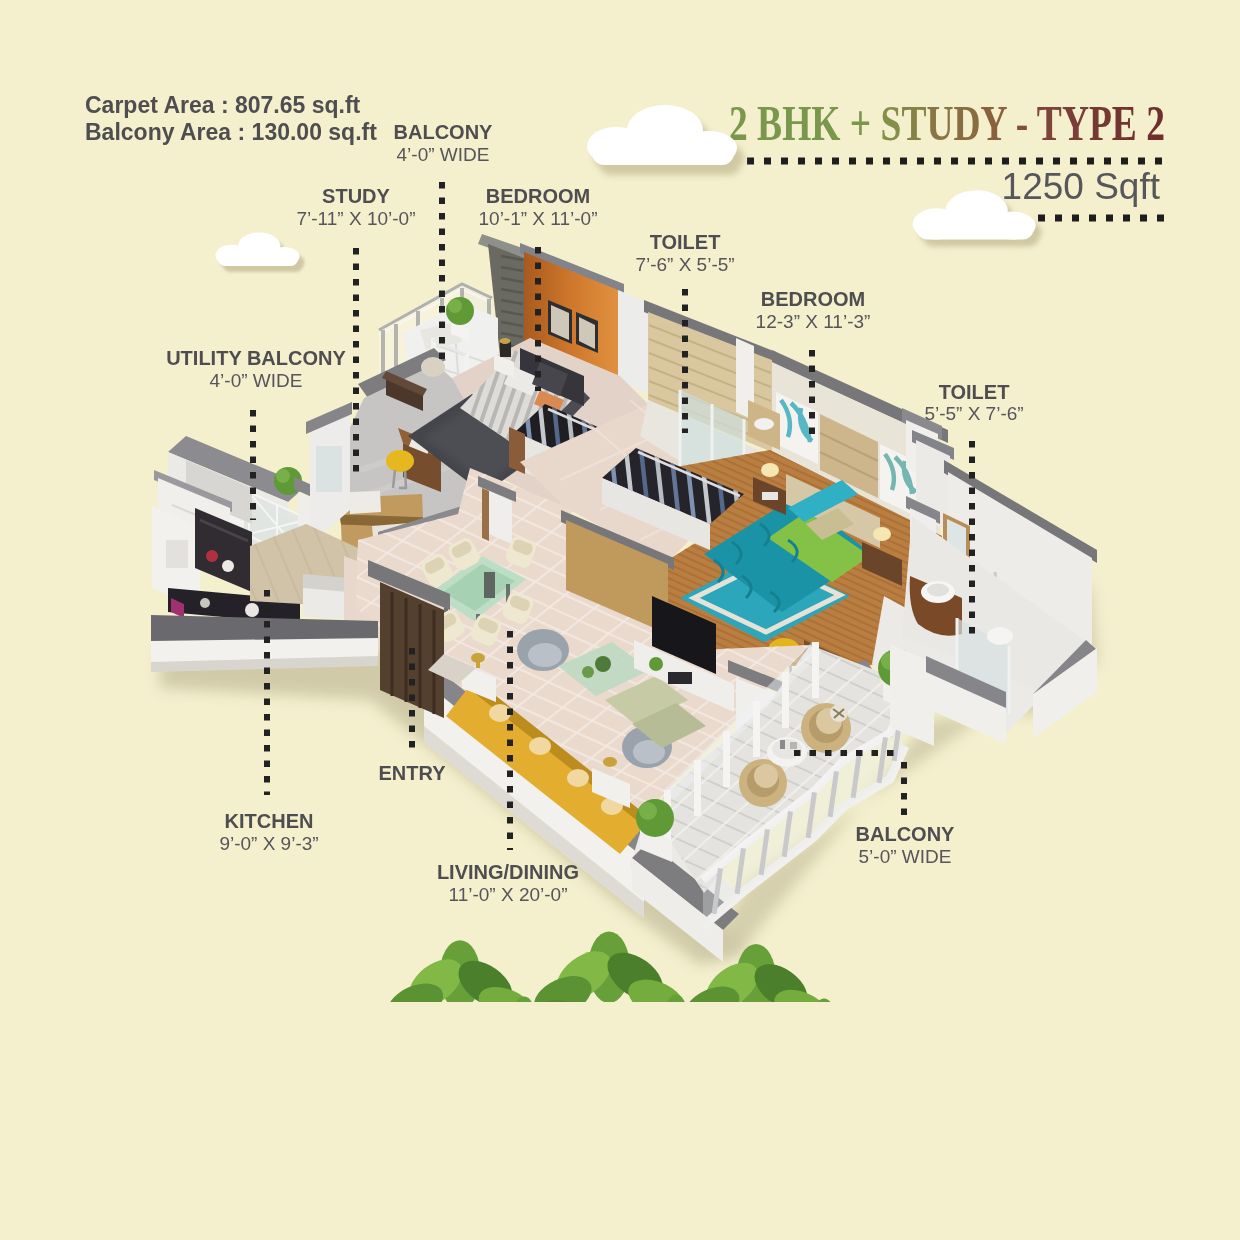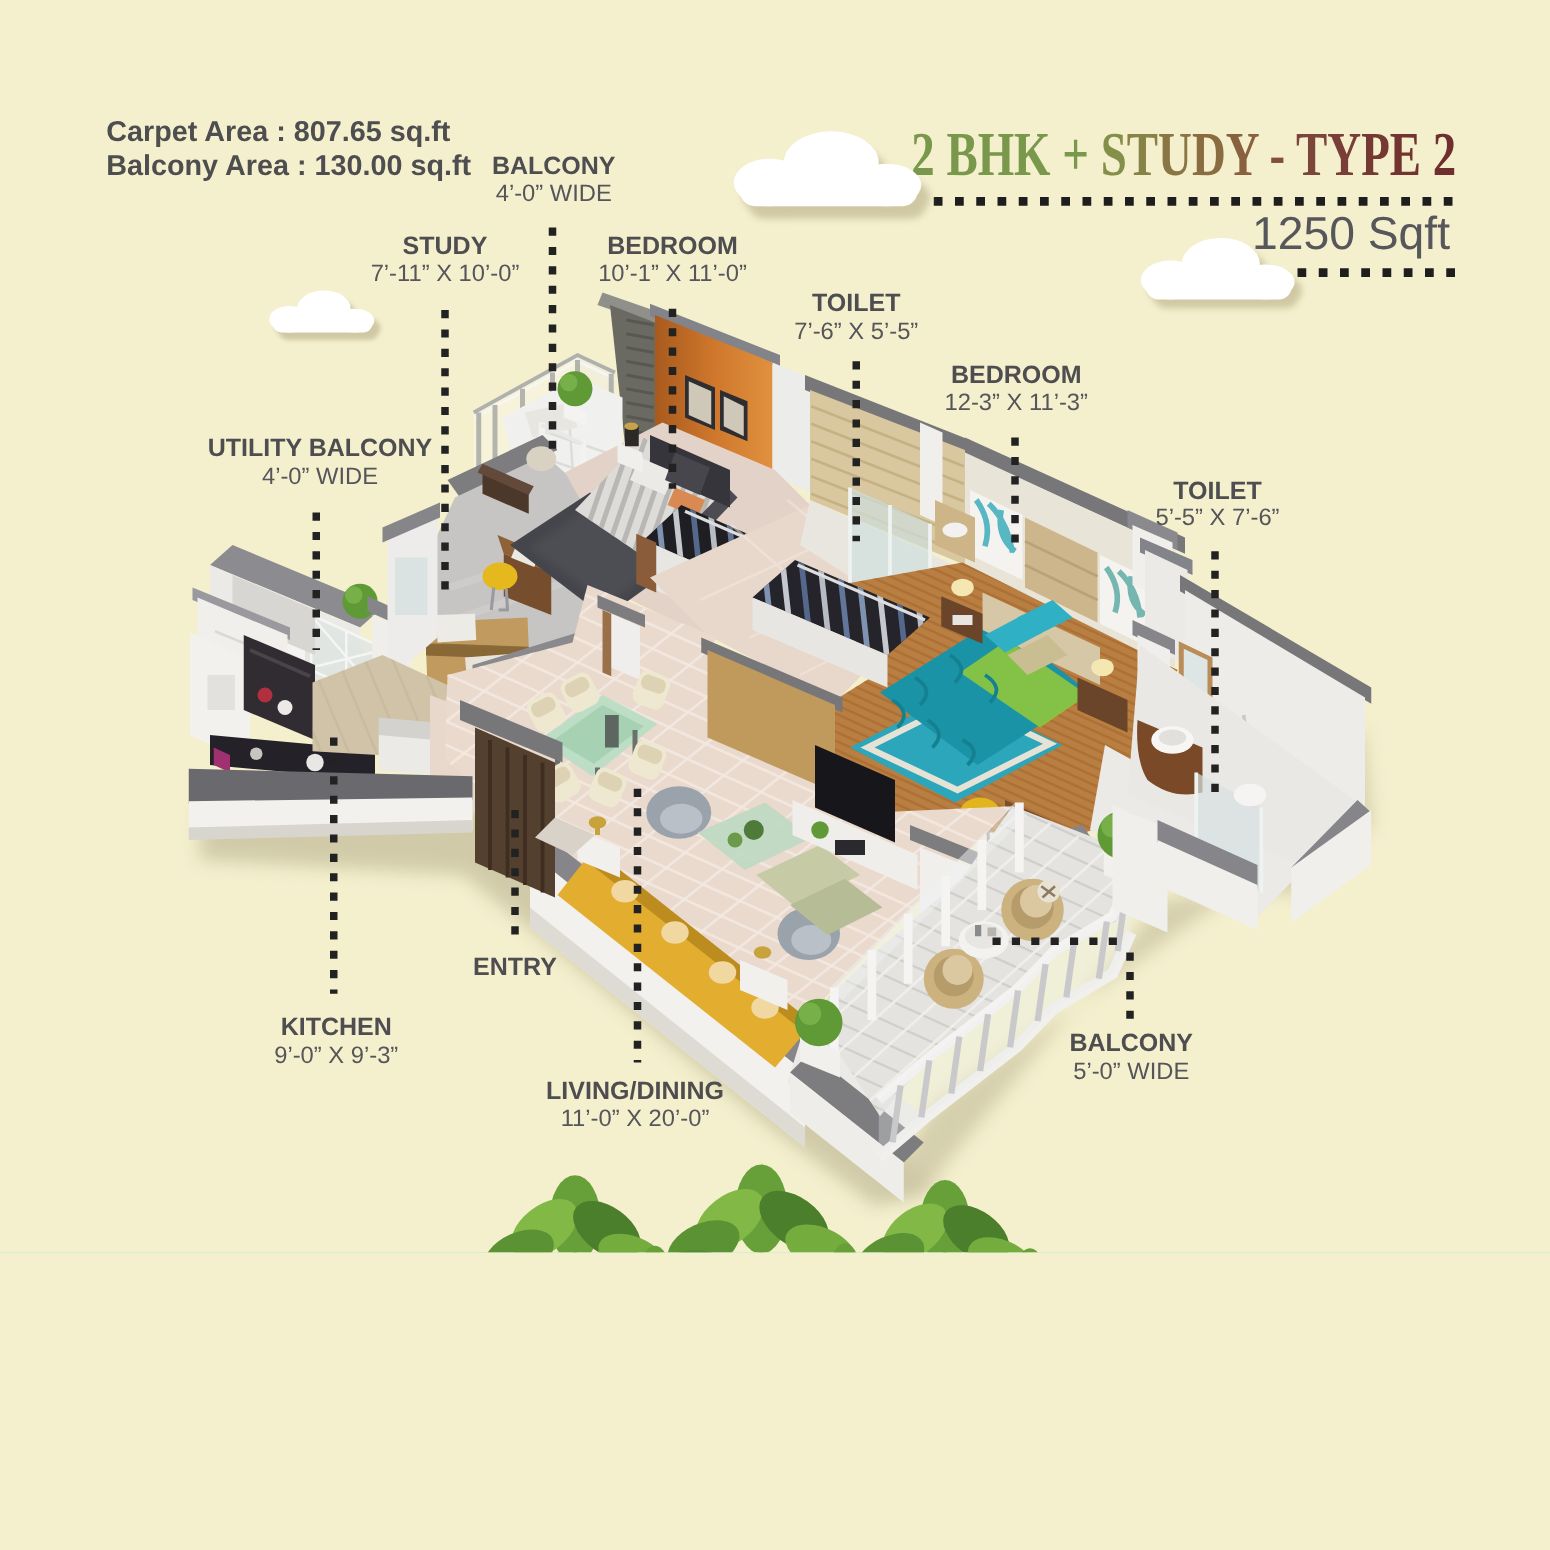--- a/index.html
+++ b/index.html
@@ -1,15 +1,15 @@
 <!DOCTYPE html>
 <html><head><meta charset="utf-8">
 <style>
 html,body{margin:0;padding:0;background:#f4efcd;}
-#page{width:1240px;height:1002px;position:relative;overflow:hidden;background:#5eead4;}
+#page{width:1240px;height:1002px;position:relative;overflow:hidden;background:#eab308;}
 text{font-family:"Liberation Sans",sans-serif;}
 .ttl{font-family:"Liberation Serif",serif;font-weight:bold;}
 .rl{font-weight:bold;fill:#4e4e50;font-size:20px;}
 .rd{fill:#55555a;font-size:19px;}
 </style></head><body>
 <div id="page">
 <svg width="1240" height="1240" viewBox="0 0 1240 1240" xmlns="http://www.w3.org/2000/svg">
 <defs>
 <linearGradient id="orwall" x1="0" y1="0" x2="1" y2="0">
  <stop offset="0" stop-color="#a85a1e"></stop>

